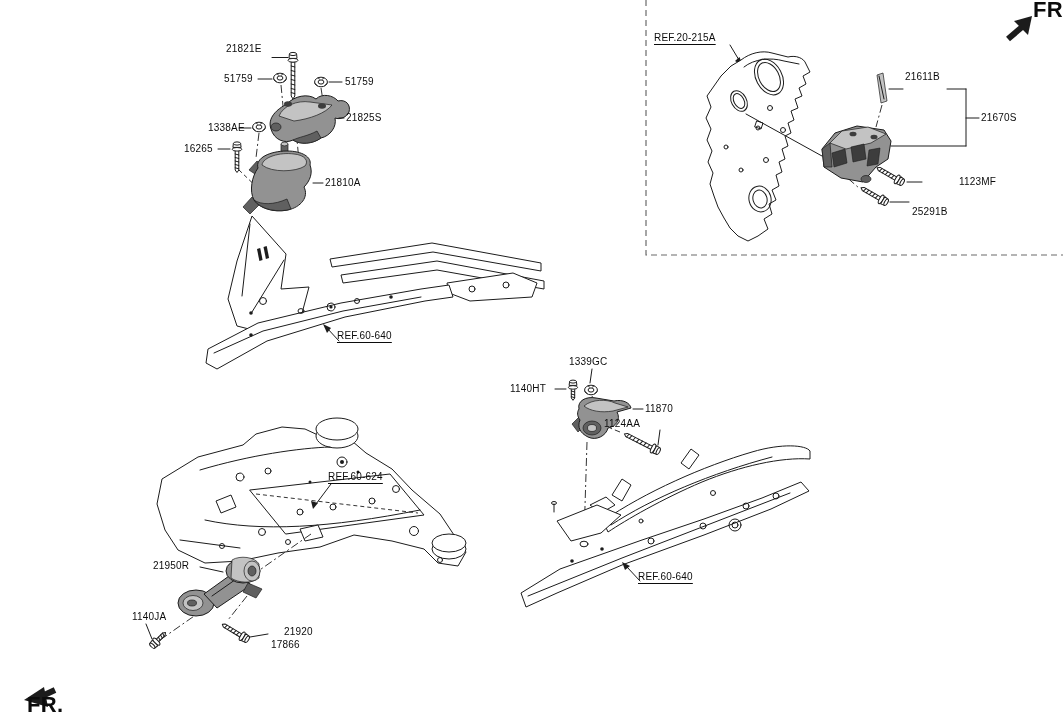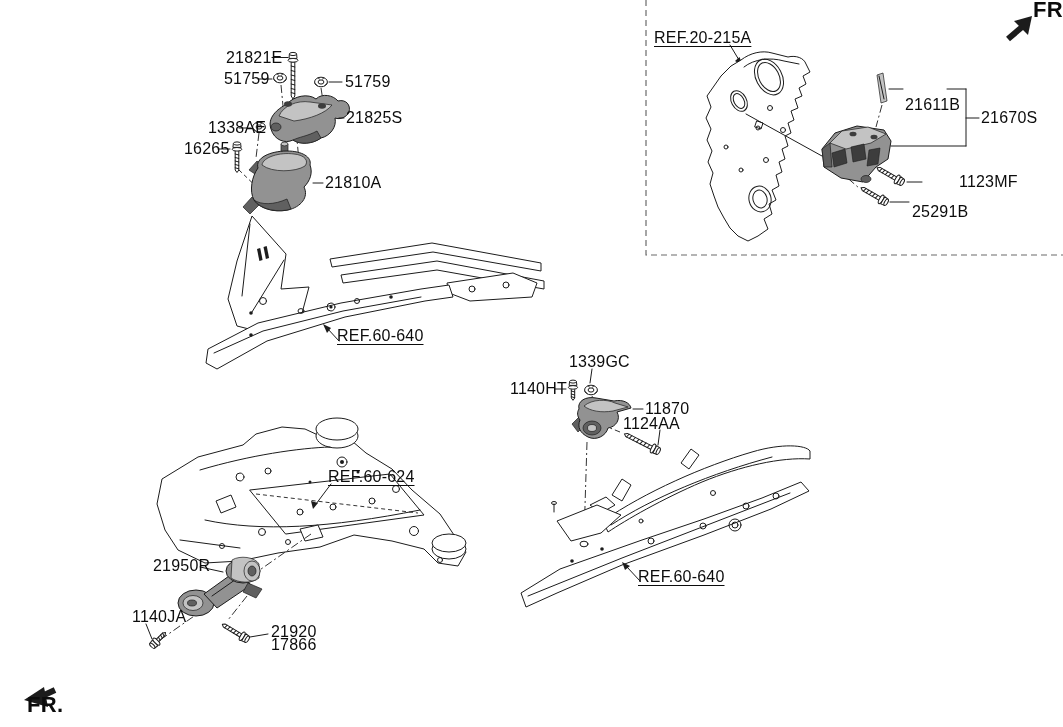--- a/index.html
+++ b/index.html
@@ -18,21 +18,21 @@
   .lnw{fill:#ffffff;stroke:var(--line);stroke-width:1;stroke-linejoin:round;}
   .dd{fill:none;stroke:var(--line);stroke-width:0.9;stroke-dasharray:8 3 2 3;}
   .dsh{fill:none;stroke:var(--line);stroke-width:0.9;stroke-dasharray:4 3;}
   .dbox{fill:none;stroke:#6a6a6a;stroke-width:1.2;stroke-dasharray:6 4;}
   .pmid{fill:var(--part-mid);stroke:var(--line);stroke-width:1;stroke-linejoin:round;}
   .plight{fill:var(--part-light);stroke:var(--line);stroke-width:.7;stroke-linejoin:round;}
   .pdark{fill:var(--part-dark);stroke:var(--line);stroke-width:.7;stroke-linejoin:round;}
   .pocket{fill:var(--pocket);stroke:var(--line);stroke-width:.6;}
   .hole{fill:var(--pocket);}
   .solid{fill:var(--line);stroke:none;}
-  .callout{position:absolute;font-size:16px;letter-spacing:.2px;color:#0c0c0c;
+  .callout{position:absolute;font-size:10px;letter-spacing:.2px;color:#0c0c0c;
            white-space:nowrap;line-height:13px;cursor:default;}
   .ref{text-decoration:underline;text-underline-offset:3px;cursor:pointer;}
   .fr{font-size:22px;font-weight:700;letter-spacing:.3px;}
 </style>
 </head>
 <body>
 
 <div id="stage">
 
 <svg id="art" width="1063" height="727" viewBox="0 0 1063 727">
@@ -278,45 +278,45 @@
     <path class="ln" d="M640,581 L627,567"></path>
     <polygon class="solid" points="622,562 630,566 625,570"></polygon>
   </g>
 
   <g>
     <line x1="55" y1="690" x2="40" y2="697" stroke="var(--line)" stroke-width="6"></line>
     <polygon class="solid" points="44,687 24,700 48,707"></polygon>
   </g>
 </svg>
 
-<div class="callout" style="left:226px;top:51px">21821E</div>
+<div class="callout" style="left:226px;top:42px">21821E</div>
 <div class="callout" style="left:224px;top:72px">51759</div>
 <div class="callout" style="left:345px;top:75px">51759</div>
 <div class="callout" style="left:208px;top:121px">1338AE</div>
 <div class="callout" style="left:184px;top:142px">16265</div>
 <div class="callout" style="left:346px;top:111px">21825S</div>
 <div class="callout" style="left:325px;top:176px">21810A</div>
 
 <div class="callout ref" style="left:337px;top:329px">REF.60-640</div>
 <div class="callout ref" style="left:654px;top:31px">REF.20-215A</div>
 
-<div class="callout" style="left:905px;top:98px">21611B</div>
+<div class="callout" style="left:905px;top:70px">21611B</div>
 <div class="callout" style="left:981px;top:111px">21670S</div>
 <div class="callout" style="left:959px;top:175px">1123MF</div>
 <div class="callout" style="left:912px;top:205px">25291B</div>
 
 <div class="callout" style="left:569px;top:355px">1339GC</div>
 <div class="callout" style="left:510px;top:382px">1140HT</div>
 <div class="callout" style="left:645px;top:402px">11870</div>
-<div class="callout" style="left:623px;top:417px">1124AA</div>
+<div class="callout" style="left:604px;top:417px">1124AA</div>
 
 <div class="callout ref" style="left:328px;top:470px">REF.60-624</div>
 <div class="callout" style="left:153px;top:559px">21950R</div>
 <div class="callout" style="left:132px;top:610px">1140JA</div>
-<div class="callout" style="left:271px;top:625px">21920</div>
+<div class="callout" style="left:284px;top:625px">21920</div>
 <div class="callout" style="left:271px;top:638px">17866</div>
 
 <div class="callout ref" style="left:638px;top:570px">REF.60-640</div>
 
 <div class="callout fr" style="left:1033px;top:3px">FR.</div>
 <div class="callout fr" style="left:27px;top:698px">FR.</div>
 
 </div>
 
 </body></html>

